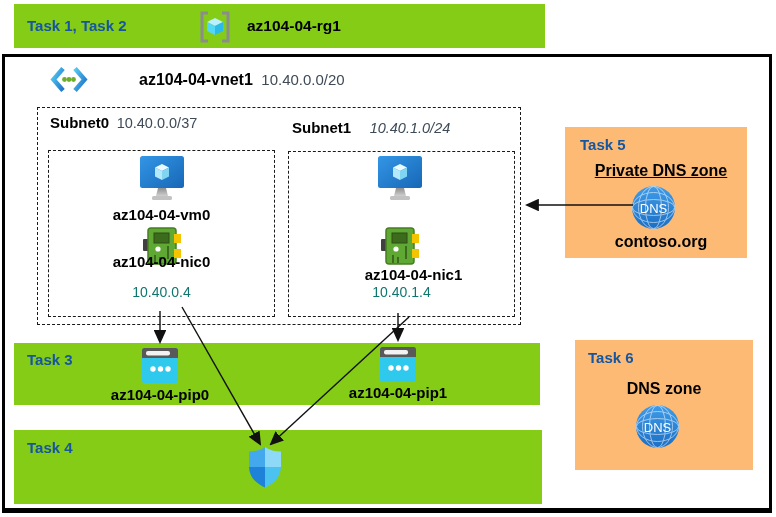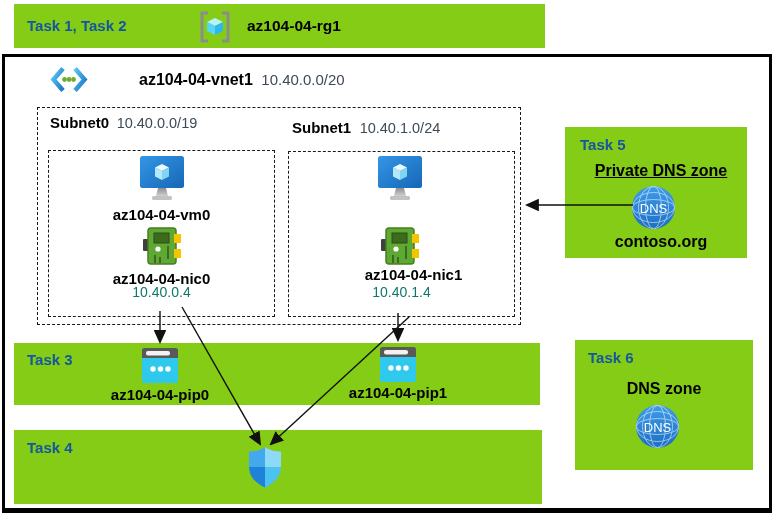--- a/index.html
+++ b/index.html
@@ -3,21 +3,21 @@
 <meta charset="utf-8">
 <style>
   * { margin:0; padding:0; box-sizing:border-box; }
   html,body { background:#fff; }
   #page {
     position:relative; width:776px; height:517px;
     font-family:"Liberation Sans", sans-serif; background:#fff; overflow:hidden;
   }
   .abs { position:absolute; }
   .taskbar { background:#84cc16; }
-  .graybox { background:#84cc16; }
+  .graybox { background:#fdba74; }
   .tasklabel { font-weight:700; font-size:15px; color:#1656a0; }
   .name { font-weight:700; font-size:15px; color:#000; white-space:nowrap; }
   .bigname { font-weight:700; font-size:16px; color:#000; white-space:nowrap; }
   .cidr { font-weight:400; font-size:14.5px; color:#3e4a57; }
   .ip { font-weight:400; font-size:14px; color:#0f766e; }
   .frame {
     left:2px; top:54px; width:770px; height:459px;
     border:3px solid #000; border-bottom-width:5px; background:#fff;
   }
   .dashed { border:1.5px dashed #1a1a1a; background:transparent; }
@@ -65,21 +65,21 @@
   </div>
   <div class="abs txt" style="left:95px; top:71px;margin-left:44px;">
     <span class="bigname">az104-04-vnet1</span>
     <span class="cidr" style="font-size:15px; margin-left:4px;">10.40.0.0/20</span>
   </div>
 
   <div class="abs dashed" style="left:37px; top:107px; width:484px; height:218px;"></div>
 
   <div class="abs txt" style="left:50px; top:114px;">
     <span class="name">Subnet0</span>
-    <span class="cidr" style="margin-left:3px;">10.40.0.0/19</span>
+    <span class="cidr" style="margin-left:3px;">10.40.0.0/37</span>
   </div>
   <div class="abs dashed" style="left:48px; top:150px; width:227px; height:167px;"></div>
   <div class="abs icon" style="left:140px; top:156px;">
     <svg width="44" height="47" viewBox="0 0 44 47">
       <defs>
         <linearGradient id="vmg0" x1="0" y1="0" x2="1" y2="1">
           <stop offset="0" stop-color="#3396e6"></stop>
             <stop offset="1" stop-color="#1767b6"></stop>
         </linearGradient>
         <linearGradient id="stg0" x1="0" y1="0" x2="0" y2="1">
@@ -102,26 +102,26 @@
       <rect x="5" y="1" width="28" height="36" rx="3" fill="#5fa833" stroke="#477f22" stroke-width="1.5"></rect>
       <rect x="31" y="7" width="7" height="9" fill="#f5c400"></rect>
       <rect x="31" y="22" width="7" height="9" fill="#f5c400"></rect>
       <rect x="11" y="6" width="15" height="10" fill="#3c6b1d" stroke="#2c4f13"></rect>
       <circle cx="15" cy="22" r="2.6" fill="#ffffff"></circle>
       <rect x="24" y="19" width="2" height="13" fill="#3c6b1d"></rect>
       <rect x="11" y="28" width="2" height="8" fill="#3c6b1d"></rect>
       <rect x="16" y="30" width="2" height="6" fill="#3c6b1d"></rect>
     </svg>
   </div>
-  <div class="abs ctr name txt" style="left:48px; top:270px; width:227px;">az104-04-nic0</div>
+  <div class="abs ctr name txt" style="left:48px; top:253px; width:227px;">az104-04-nic0</div>
   <div class="abs ctr ip txt" style="left:48px; top:284px; width:227px;">10.40.0.4</div>
 
   <div class="abs txt" style="left:292px; top:119px;">
     <span class="name">Subnet1</span>
-    <span class="cidr" style="margin-left:4px;">10.40.1.0/24</span>
+    <span class="cidr" style="margin-left:14px;font-style:italic;">10.40.1.0/24</span>
   </div>
   <div class="abs dashed" style="left:288px; top:151px; width:227px; height:166px;"></div>
   <div class="abs icon" style="left:378px; top:156px;">
     <svg width="44" height="47" viewBox="0 0 44 47">
       <defs>
         <linearGradient id="vmg1" x1="0" y1="0" x2="1" y2="1">
           <stop offset="0" stop-color="#3396e6"></stop>
             <stop offset="1" stop-color="#1767b6"></stop>
         </linearGradient>
         <linearGradient id="stg1" x1="0" y1="0" x2="0" y2="1">

